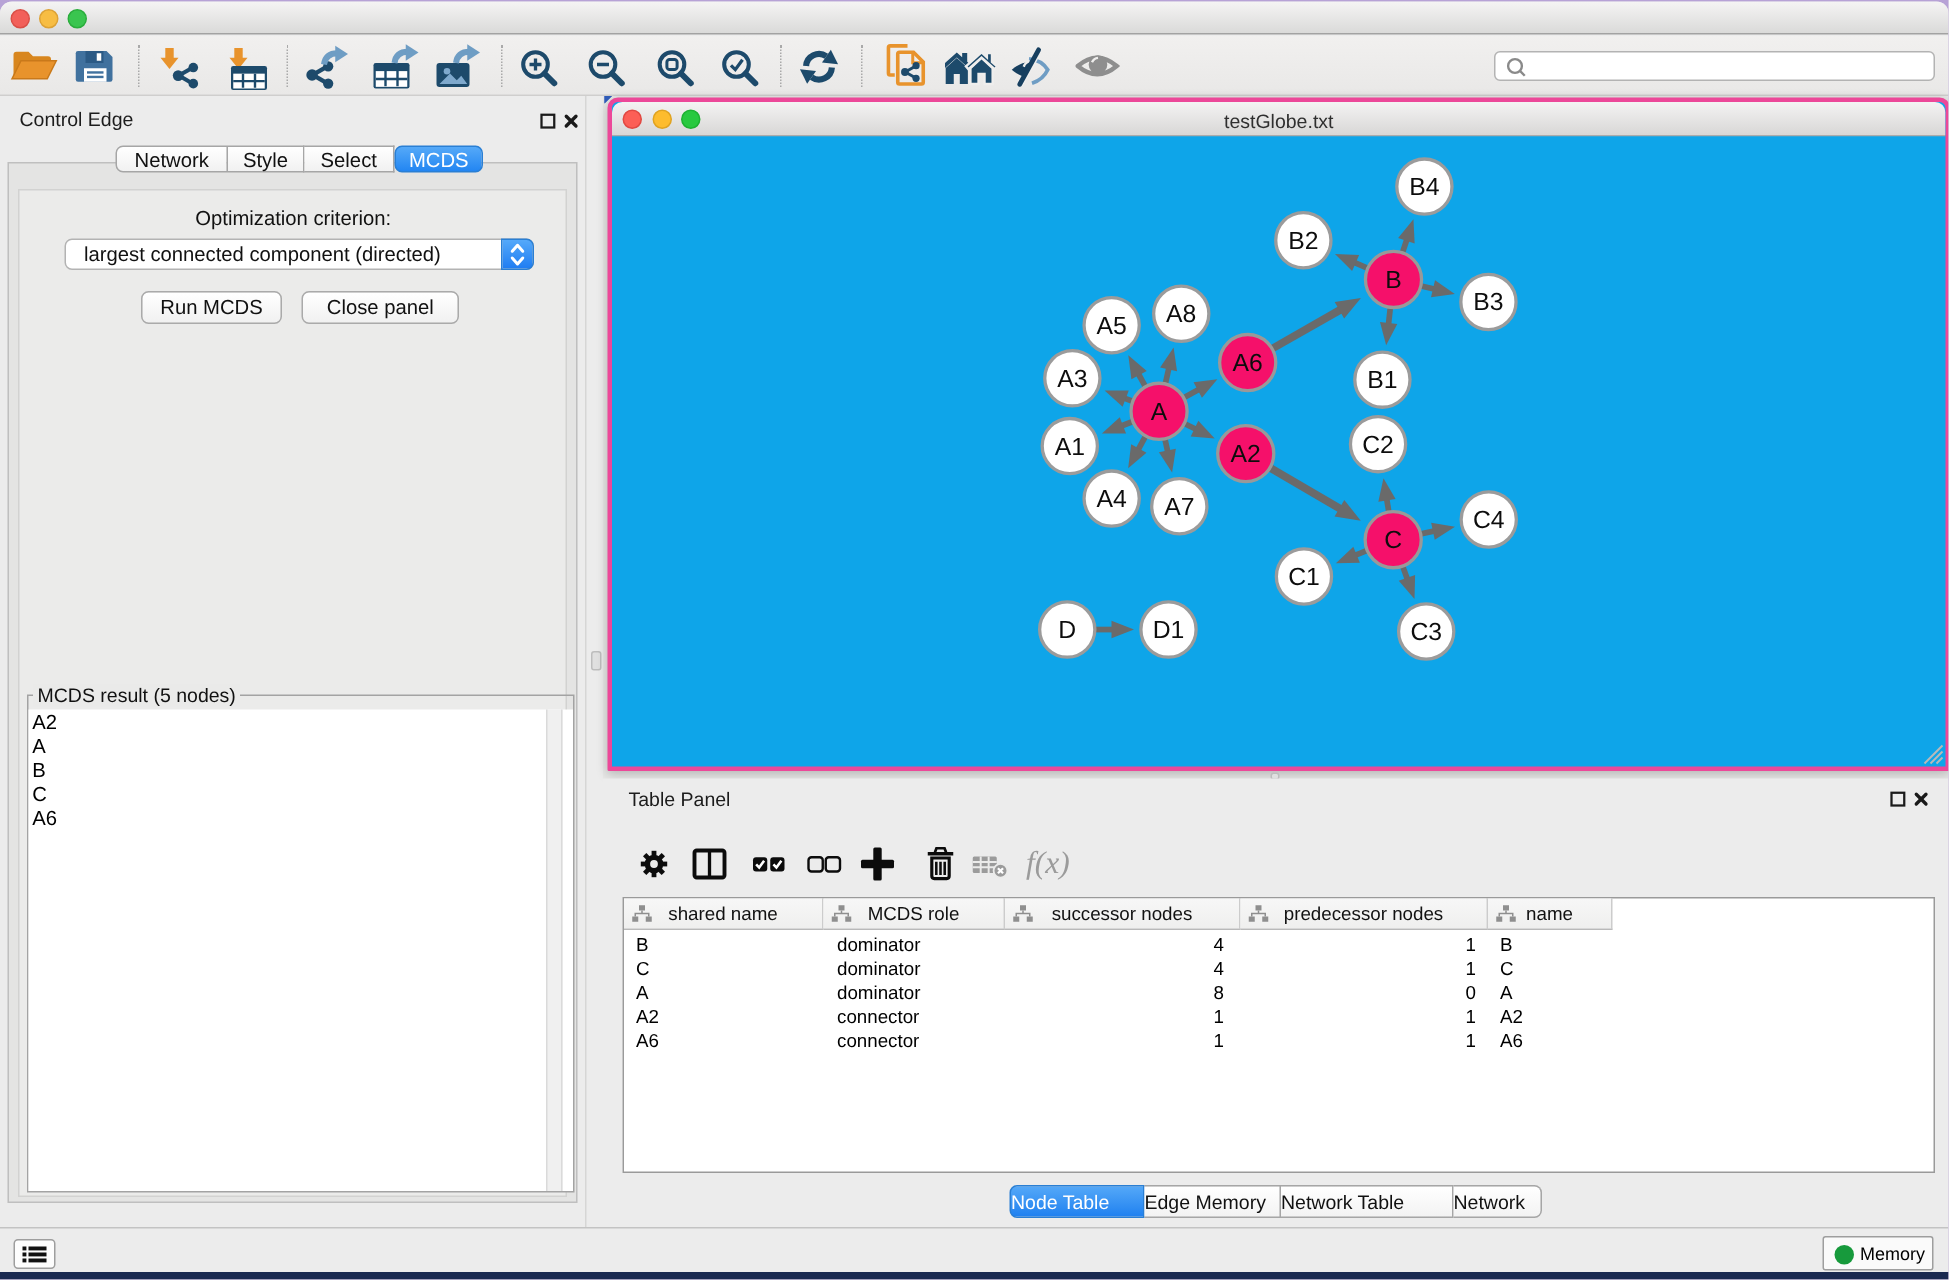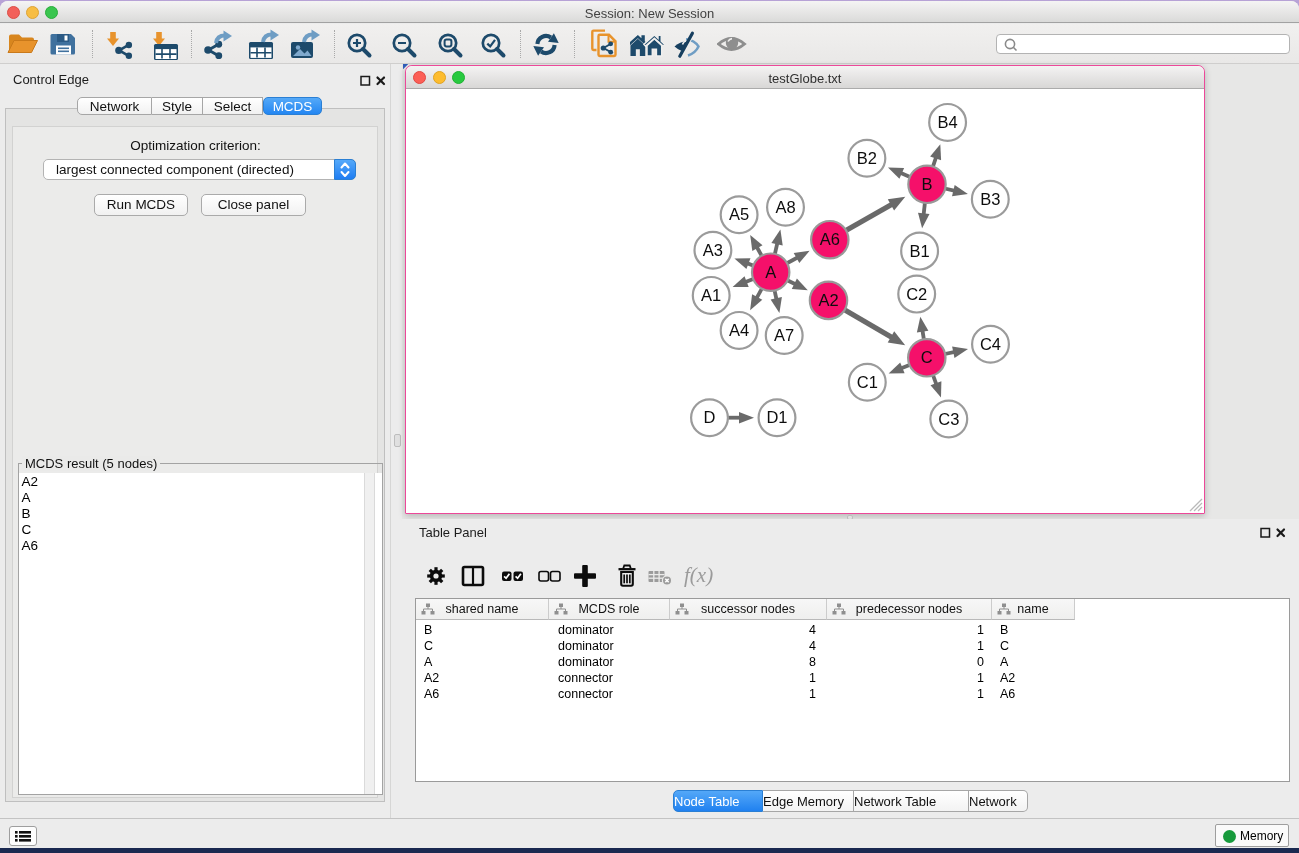--- a/index.html
+++ b/index.html
@@ -39,22 +39,22 @@
   }
   .tab.active { background:linear-gradient(#55a9f8,#2386f2); color:#fff; border-color:#2a7fd4; }
   #cp-outer { position:absolute; left:5px; top:44px; width:380px; height:694px; background:#e4e4e3; border:1px solid #bfbfbf; }
   #cp-inner { position:absolute; left:6px; top:17px; width:366px; height:672px; background:#ebebea; border:1px solid #d2d2d1; }
   
   .vdot { position:absolute; left:394px; top:433px; width:7px; height:13px; background:#e0e0e0; border:1px solid #bdbdbd; border-radius:2px; }
   .hdot { position:absolute; left:847px; top:513.5px; width:6px; height:5px; background:#e0e0e0; border:1px solid #bdbdbd; border-radius:2px; }
   
   #desktop { position:absolute; left:402px; top:63px; width:897px; height:460px; background:#e7e7e6; }
   #netwin {
-    position:absolute; left:405px; top:64px; width:800px; height:449px;
-    background:#ffffff; border:1px solid #ec4899; border-radius:7px 7px 1px 1px;
+    position:absolute; left:405px; top:64px; width:895px; height:449px;
+    background:#0ea5e9; border:3px solid #ec4899; border-radius:7px 7px 1px 1px;
     box-shadow:0 2px 7px rgba(0,0,0,0.22);
   }
   #nettitle {
     position:absolute; left:0; top:0; width:100%; height:23px;
     background:linear-gradient(#f4f3f3,#d8d7d6);
     border-bottom:1px solid #ababab; border-radius:7px 7px 0 0;
   }
   #nettitle .t { position:absolute; top:5px; width:100%; text-align:center; font-size:13px; color:#2f2f2f; }
   
   #tpanel { position:absolute; left:402px; top:518px; width:897px; height:299px; background:#ececec; }
@@ -70,21 +70,20 @@
   #statusbar { position:absolute; left:0; top:817px; width:1299px; height:46px; background:#ececec; border-top:1px solid #c3c3c3; }
   #navy { position:absolute; left:0; top:848px; width:1299px; height:5px; background:#1a2950; }
 </style>
 </head>
 <body>
 <div id="appwin">
   <div id="titlebar">
     <div class="tl" style="left:7px; background:#f2605a; border:1px solid #da4f47;"></div>
     <div class="tl" style="left:26px; background:#f7bd43; border:1px solid #dda235;"></div>
     <div class="tl" style="left:45px; background:#3ac54f; border:1px solid #2aad3c;"></div>
-    <div class="t">Session: New Session</div>
   </div>
   <div id="toolbar">
     <div class="ticon" style="left:5px; width:34px; height:34px;"><svg width="34" height="34" style="">
           <g transform="translate(0,-3.5)">
             <path d="M4 26 V11 q0-2 2-2 h8 l3 3 h10 q2 0 2 2 v2" fill="#d8861e"></path>
             <path d="M3 27 l6-12 h23.5 l-6 12 z" fill="#e8932c" stroke="#c9791a" stroke-width="1"></path>
           </g>
         </svg></div>
 <div class="ticon" style="left:47px; width:34px; height:34px;"><svg width="34" height="34" style="">
           <g transform="translate(0,-3)">

